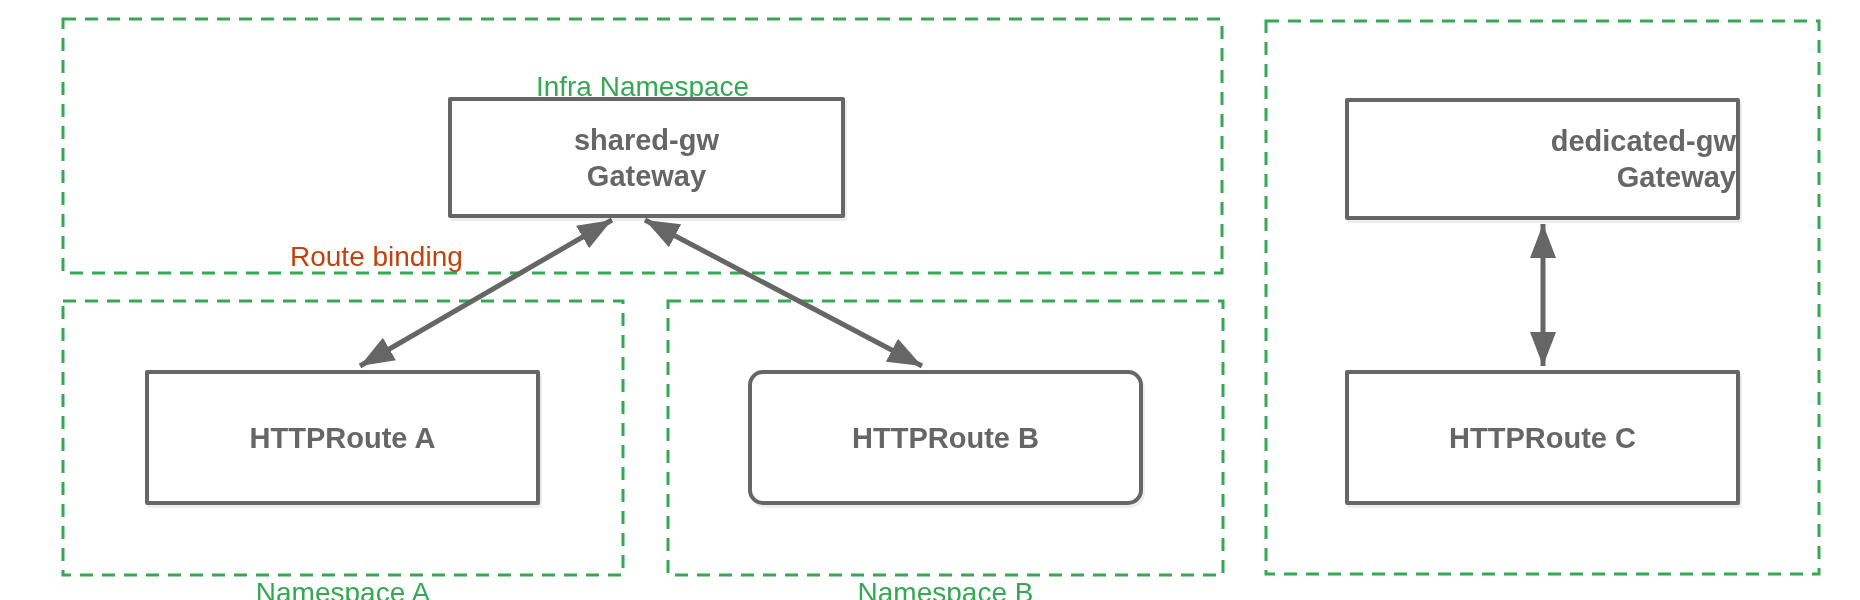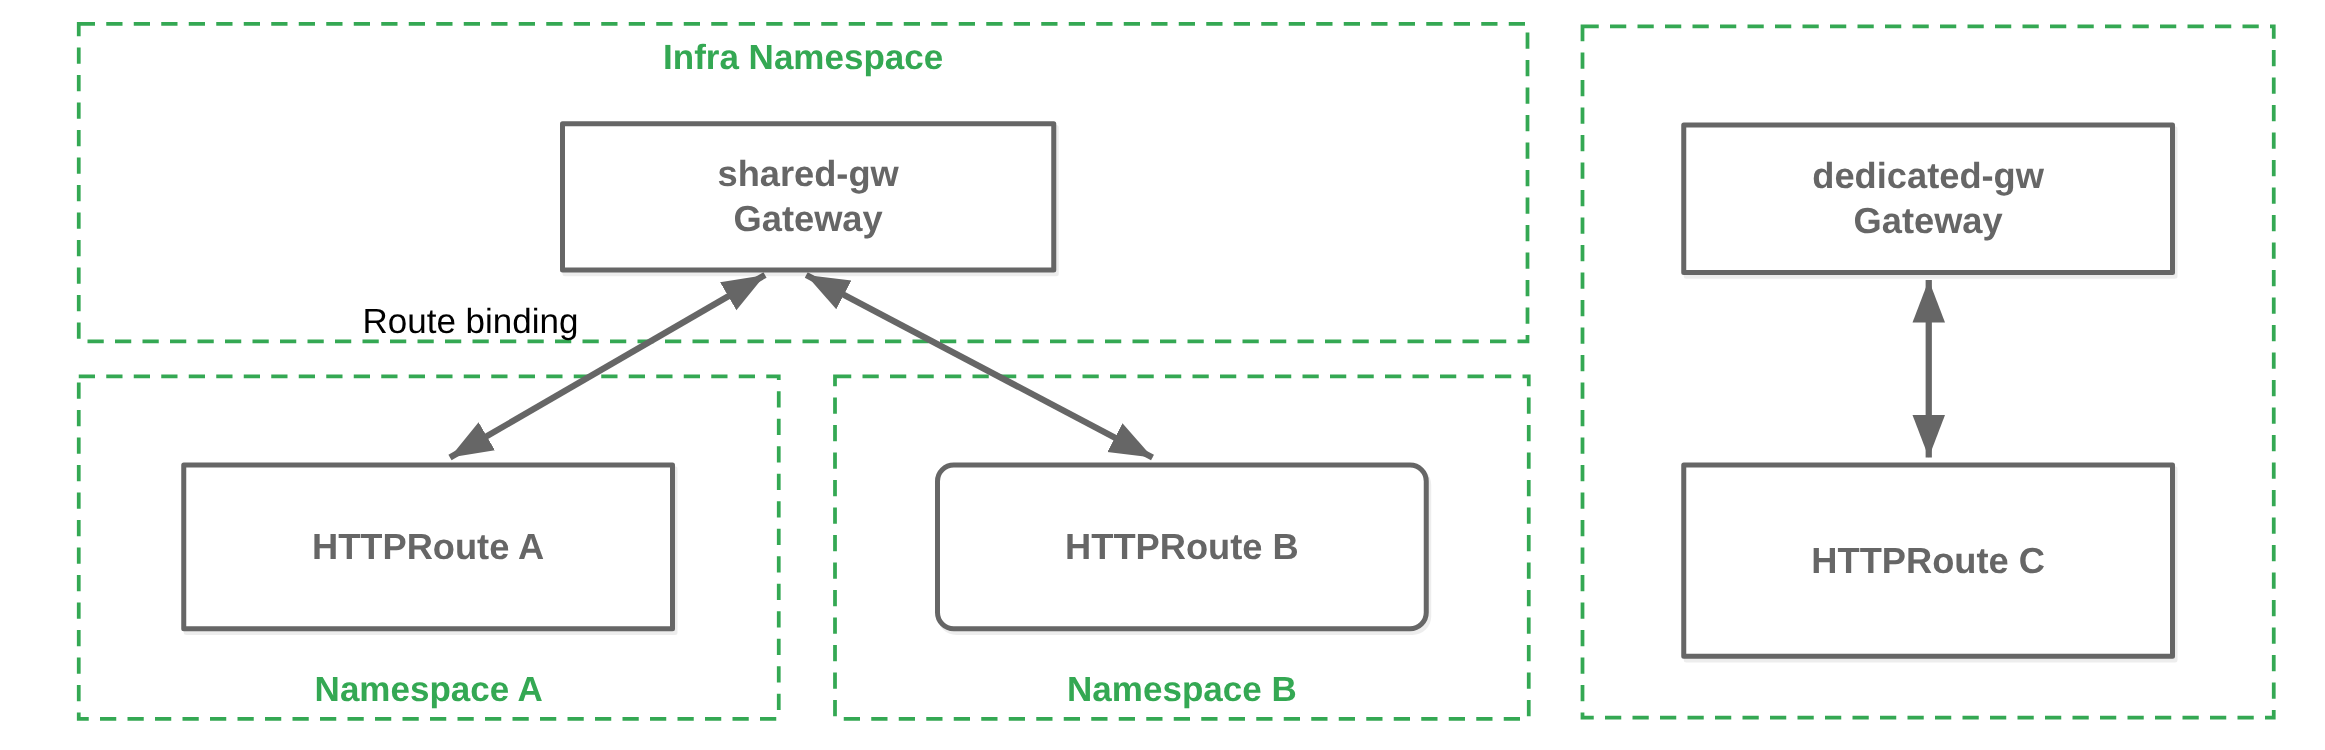--- a/index.html
+++ b/index.html
@@ -27,40 +27,41 @@
     align-items: center;
     justify-content: center;
     color: #666666;
     font-weight: bold;
     font-size: 29px;
     line-height: 36px;
     text-align: center;
     box-shadow: 2px 3px 0 rgba(0,0,0,0.07);
   }
   .node-shared-gw    { left: 448px;  top: 97px;  width: 397px; height: 121px; }
-  .node-dedicated-gw { left: 1345px; top: 98px;  width: 395px; height: 122px; }
+  .node-dedicated-gw { left: 1345px; top: 98px;  width: 395px; height: 122px; align-items: flex-end; }
   .node-route-a      { left: 145px;  top: 370px; width: 395px; height: 135px; }
   .node-route-b      { left: 748px;  top: 370px; width: 395px; height: 135px; border-radius: 15px; }
-  .node-route-c      { left: 1345px; top: 370px; width: 395px; height: 157px; }
+  .node-route-c      { left: 1345px; top: 370px; width: 395px; height: 135px; }
   .ns-label {
     position: absolute;
     color: #34a853;
-    font-weight: bold;
+    font-weight: normal;
     font-size: 28px;
     line-height: 30px;
     text-align: center;
+    margin-top: 41px;
   }
   .ns-label-infra { left: 63px;   top: 31px;  width: 1159px; }
   .ns-label-a     { left: 63px;   top: 537px; width: 560px; }
   .ns-label-b     { left: 668px;  top: 537px; width: 555px; }
   .ns-label-c     { left: 1266px; top: 537px; width: 553px; }
   .annotation-route-binding {
     position: absolute;
     left: 290px; top: 241px;
-    color: #000000;
+    color: #c2410c;
     font-size: 28px;
     line-height: 32px;
   }
 </style>
 </head>
 <body>
 
 <div class="canvas">
 
   <svg class="overlay" viewBox="0 0 1860 600" xmlns="http://www.w3.org/2000/svg">

